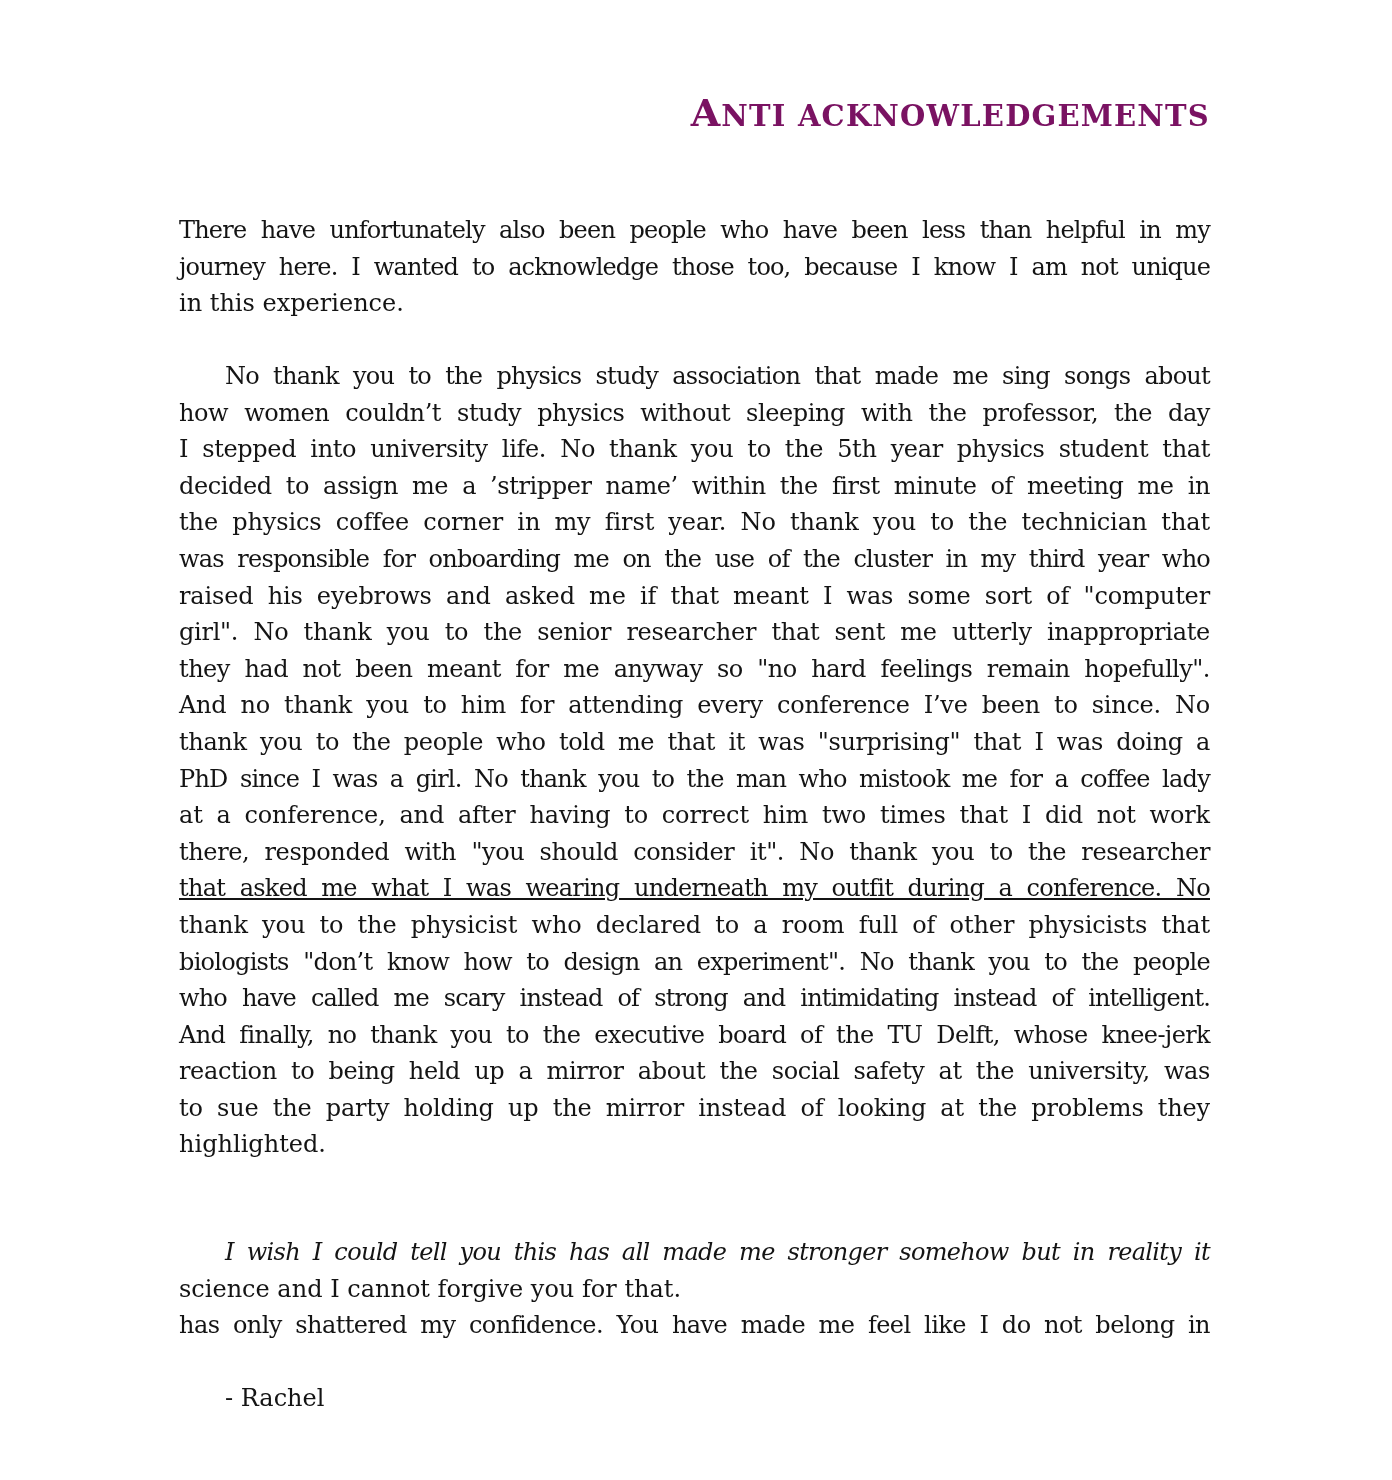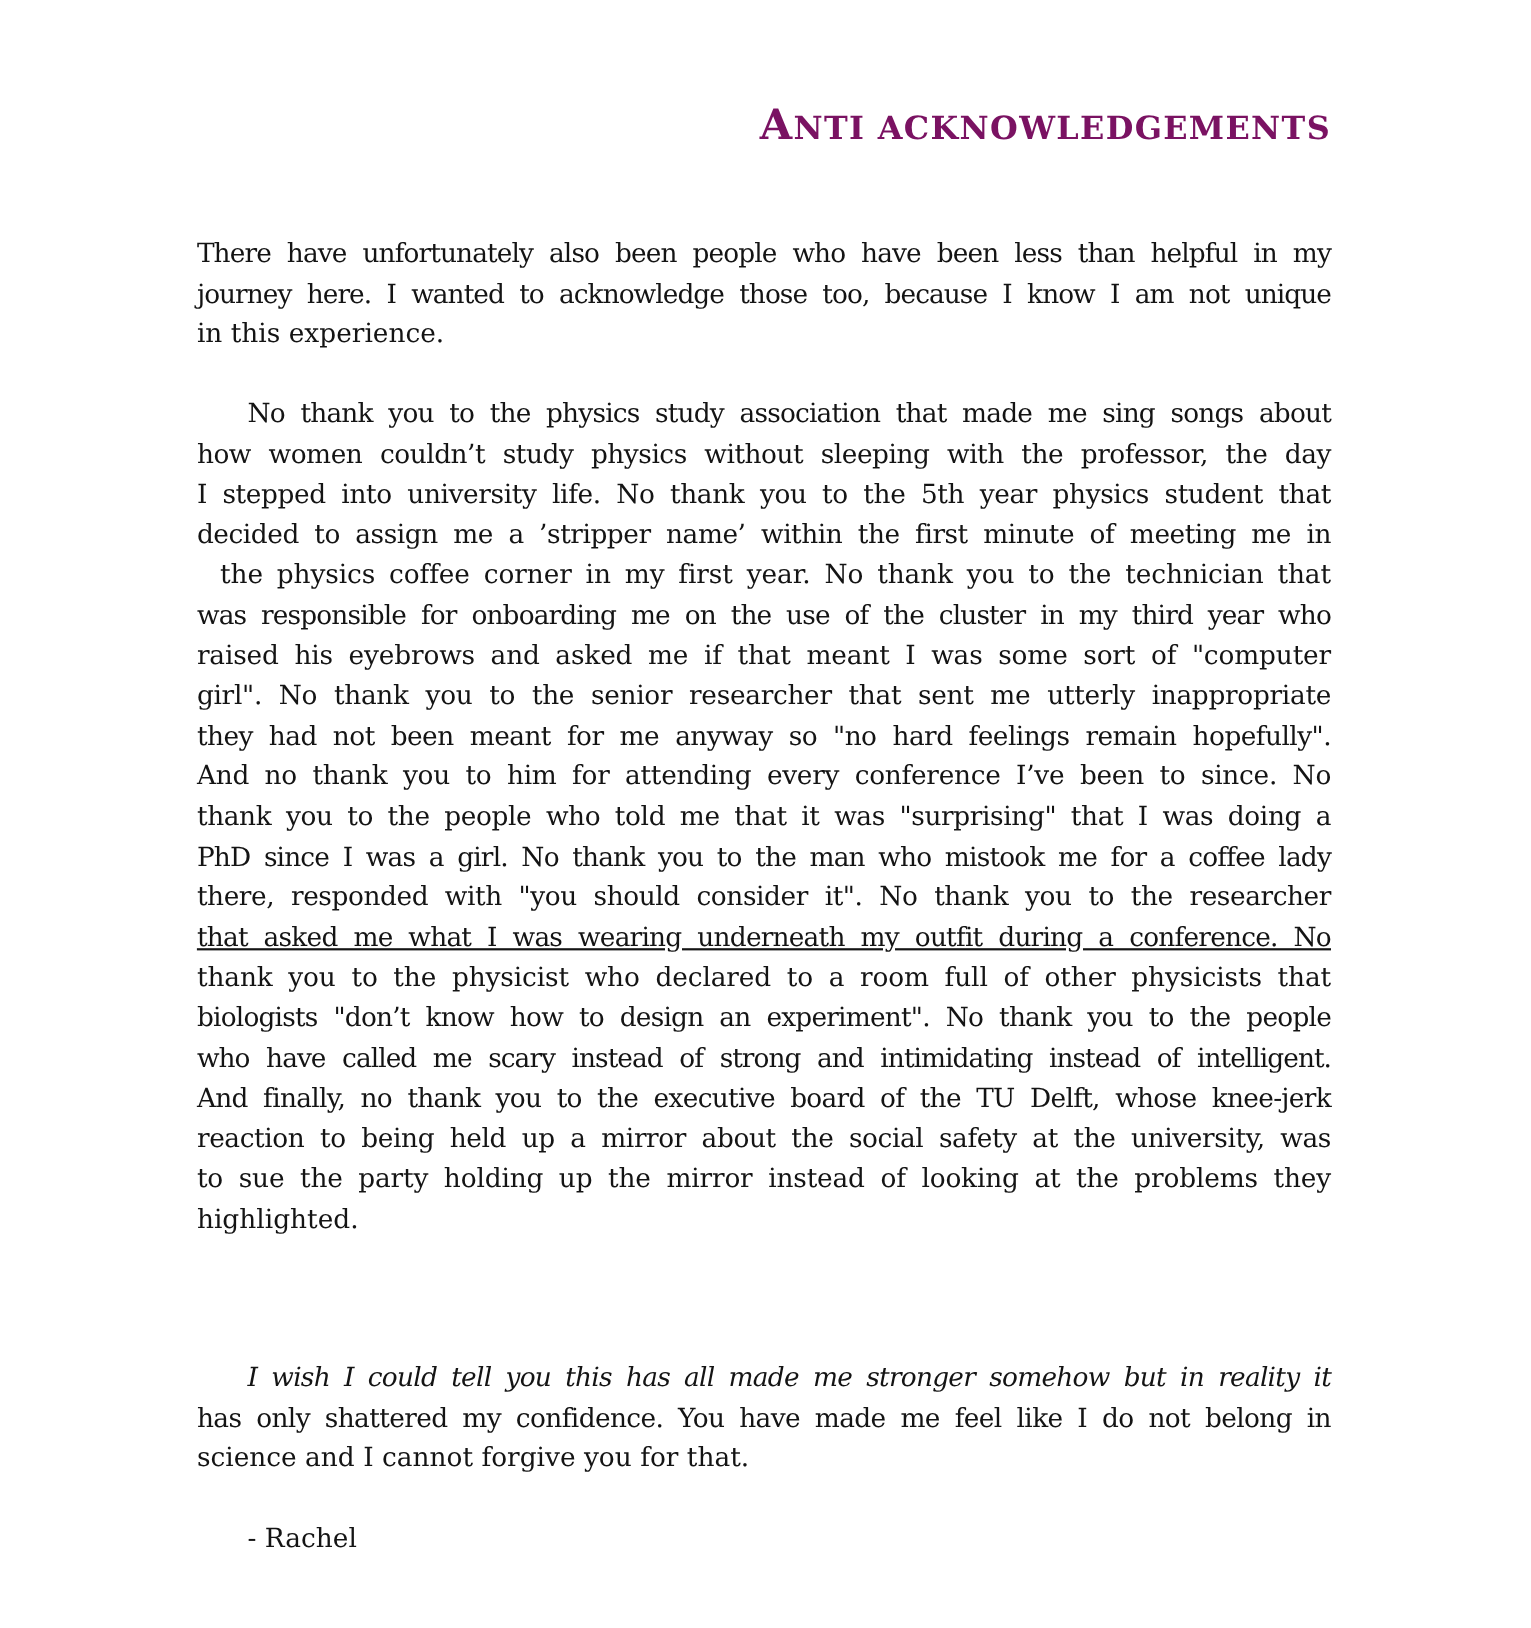--- a/index.html
+++ b/index.html
@@ -82,42 +82,43 @@
     <span class="line" style="letter-spacing: -0.808742px;">There have unfortunately also been people who have been less than helpful in my</span>
     <span class="line" style="letter-spacing: -0.871044px;">journey here. I wanted to acknowledge those too, because I know I am not unique</span>
     <span class="line last">in this experience.</span>
   </div>
 
   <div class="para" id="p2">
     <span class="line indent" style="letter-spacing: -0.736458px;">No thank you to the physics study association that made me sing songs about</span>
     <span class="line" style="letter-spacing: -0.427963px;">how women couldn’t study physics without sleeping with the professor, the day</span>
     <span class="line" style="letter-spacing: -0.353468px;">I stepped into university life.  No thank you to the 5th year physics student that</span>
     <span class="line" style="letter-spacing: -0.420886px;">decided to assign me a ’stripper name’ within the first minute of meeting me in</span>
-    <span class="line" style="letter-spacing: -0.102344px; margin-left: 21px;">the physics coffee corner in my first year.  No thank you to the technician that</span>
+    <span class="line" style="letter-spacing: -0.102344px;">the physics coffee corner in my first year.  No thank you to the technician that</span>
     <span class="line" style="letter-spacing: -0.779492px;">was responsible for onboarding me on the use of the cluster in my third year who</span>
     <span class="line" style="letter-spacing: -0.151458px;">raised his eyebrows and asked me if that meant I was some sort of "computer</span>
     <span class="line" style="letter-spacing: -0.28457px;">girl".  No thank you to the senior researcher that sent me utterly inappropriate</span>
     <span class="line" style="letter-spacing: -0.507914px;">they had not been meant for me anyway so "no hard feelings remain hopefully".</span>
     <span class="line" style="letter-spacing: -0.26242px;">And no thank you to him for attending every conference I’ve been to since.  No</span>
     <span class="line" style="letter-spacing: -0.348695px;">thank you to the people who told me that it was "surprising" that I was doing a</span>
     <span class="line" style="letter-spacing: -0.759961px;">PhD since I was a girl. No thank you to the man who mistook me for a coffee lady</span>
+    <span class="line" style="letter-spacing: -0.144231px;">at a conference, and after having to correct him two times that I did not work</span>
     <span class="line" style="letter-spacing: -0.388845px;">there, responded with "you should consider it".  No thank you to the researcher</span>
     <span class="line" style="letter-spacing: -0.712256px; text-decoration: underline;">that asked me what I was wearing underneath my outfit during a conference. No</span>
     <span class="line" style="letter-spacing: -0.111551px;">thank you to the physicist who declared to a room full of other physicists that</span>
     <span class="line" style="letter-spacing: -0.722903px;">biologists "don’t know how to design an experiment". No thank you to the people</span>
     <span class="line" style="letter-spacing: -0.875565px;">who have called me scary instead of strong and intimidating instead of intelligent.</span>
     <span class="line" style="letter-spacing: -0.635802px;">And finally, no thank you to the executive board of the TU Delft, whose knee-jerk</span>
     <span class="line" style="letter-spacing: -0.357639px;">reaction to being held up a mirror about the social safety at the university, was</span>
     <span class="line" style="letter-spacing: -0.161258px;">to sue the party holding up the mirror instead of looking at the problems they</span>
     <span class="line last">highlighted.</span>
   </div>
 
   <div class="para" id="p3">
     <span class="line indent" style="letter-spacing: -0.678402px; font-style: italic;">I wish I could tell you this has all made me stronger somehow but in reality it</span>
+    <span class="line last">science and I cannot forgive you for that.</span>
     <span class="line" style="letter-spacing: -0.563281px;">has only shattered my confidence.  You have made me feel like I do not belong in</span>
-    <span class="line last">science and I cannot forgive you for that.</span>
   </div>
 
   <div class="para" id="sig">
     <span class="line last sig">- Rachel</span>
   </div>
 
 </div>
 
 </body></html>

